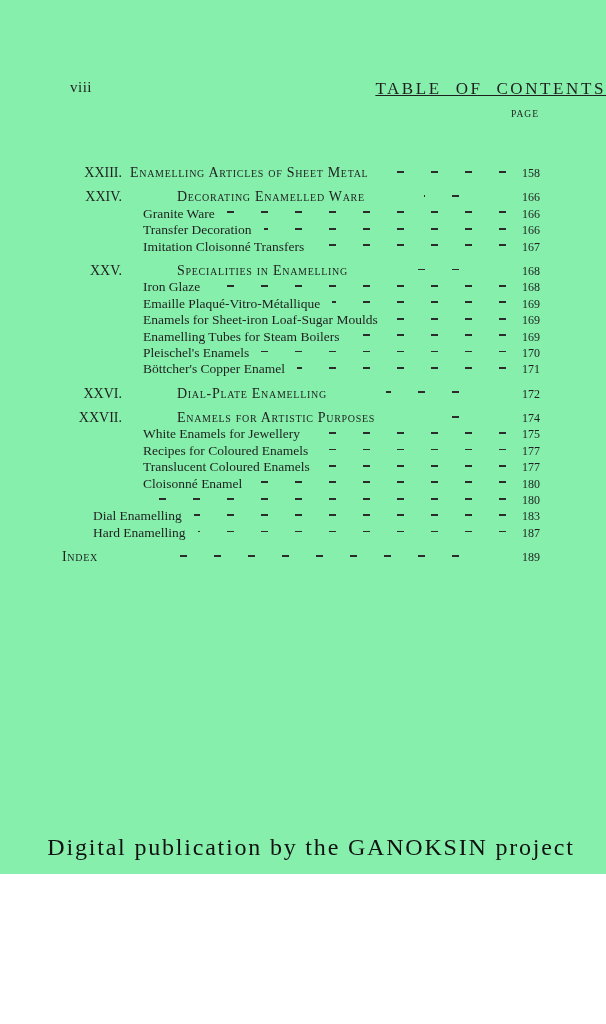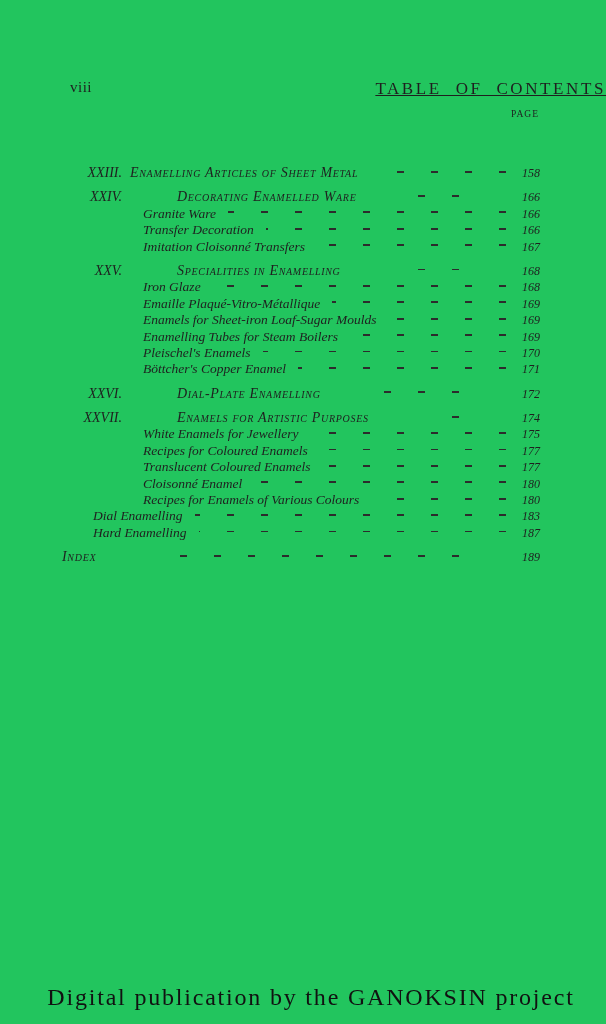--- a/index.html
+++ b/index.html
@@ -3,22 +3,22 @@
 <meta charset="utf-8">
 <style>
   html, body {
     margin: 0;
     padding: 0;
     background: #ffffff;
   }
   .page {
     position: relative;
     width: 606px;
-    height: 1024px;
-    background: #22c55e;
+    height: 874px;
+    background: #86efac;
     color: #1f1f1f;
     font-family: "Liberation Serif", serif;
     overflow: hidden;
   }
   .page-head {
     position: absolute;
     top: 79px;
     left: 0;
     width: 100%;
     height: 18px;
@@ -52,21 +52,20 @@
     top: 122px;
     left: 60px;
     right: 66px;
   }
   .row {
     display: flex;
     align-items: baseline;
     height: 16.4px;
     font-size: 13.5px;
     white-space: nowrap;
-    font-style: italic;
   }
   .row.group-start { margin-top: 8px; gap: 47px; }
   .numeral {
     flex: none;
     width: 62px;
     text-align: right;
     padding-right: 8px;
     font-size: 14px;
   }
   .row.sub { padding-left: 83px; }
@@ -227,21 +226,20 @@
     <span class="pagenum">177</span>
   </div>
       <div class="row sub">
 
     <span class="label">Cloisonné Enamel</span>
     <span class="leader"></span>
     <span class="pagenum">180</span>
   </div>
       <div class="row sub">
 
-    <span class="label">Recipes for Enamels of Various Colours</span>
     <span class="leader"></span>
     <span class="pagenum">180</span>
   </div>
       <div class="row section-sub">
 
     <span class="label">Dial Enamelling</span>
     <span class="leader"></span>
     <span class="pagenum">183</span>
   </div>
       <div class="row section-sub">

